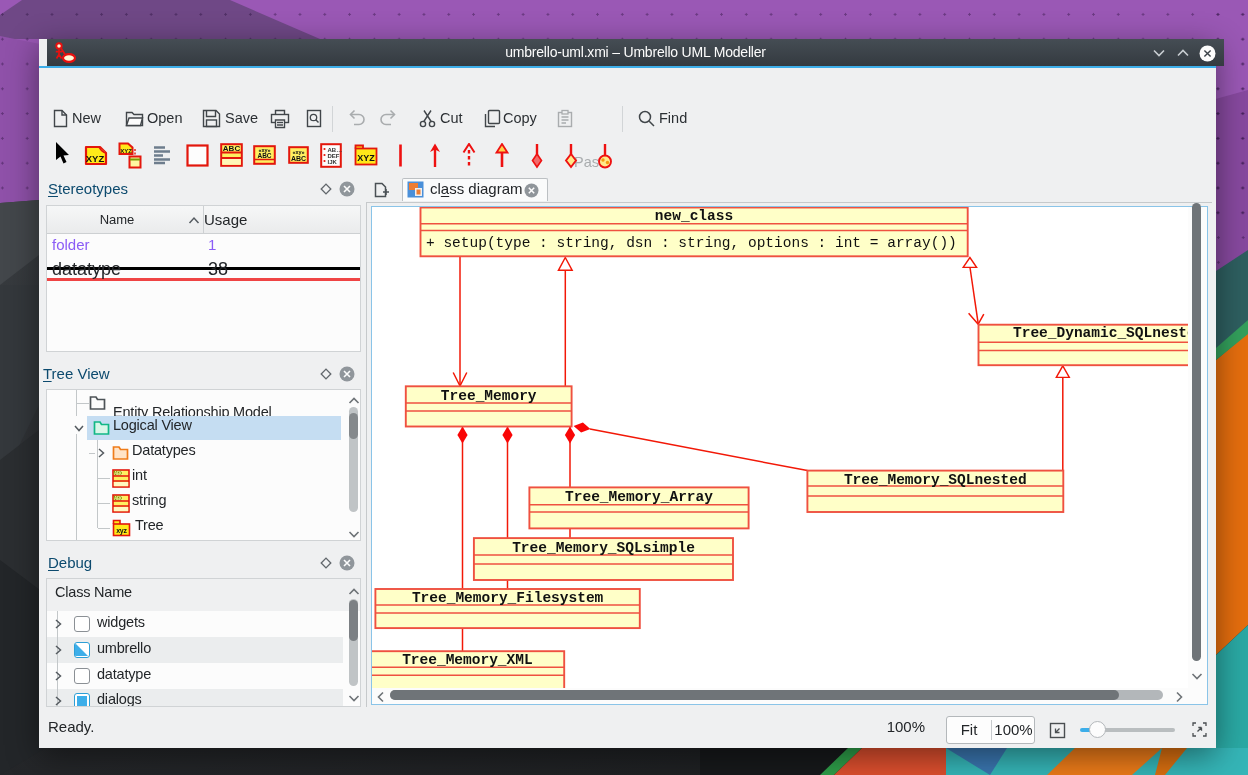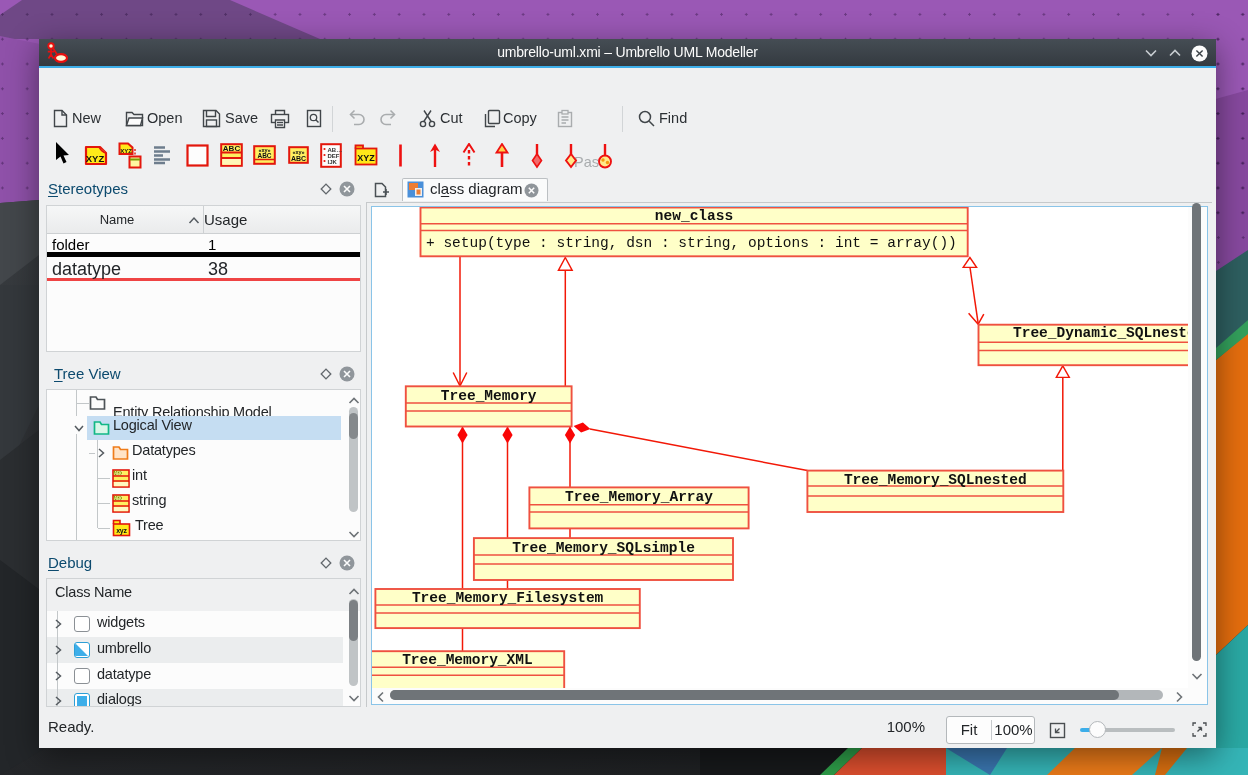--- a/index.html
+++ b/index.html
@@ -10,21 +10,21 @@
   #desktop{position:absolute;inset:0;width:1248px;height:775px;background:#9a58b5;overflow:hidden;}
   #dots,#dots2{position:absolute;
     background-image:radial-gradient(circle 1.4px, rgba(30,8,50,.38) 0 1.1px, transparent 1.4px);
     background-size:24.8px 24.8px;background-position:-10px 2px;}
   #dots{left:0;top:0;width:1248px;height:216px;}
   #dots2{left:1216px;top:0;width:32px;height:271px;}
   .poly{position:absolute;}
   
   #win{position:absolute;left:39px;top:39px;width:1177px;height:709px;background:#eff0f1;
     box-shadow:0 8px 30px rgba(0,0,0,.45);z-index:10;}
-  #titlebar{position:absolute;left:0;top:0;width:1177px;height:27px;
+  #titlebar{position:absolute;left:8px;top:0;width:1177px;height:27px;
     background:linear-gradient(#454d54,#343a40);}
   #titlebar .title{position:absolute;left:0;right:0;top:0;height:27px;line-height:27px;
     text-align:center;color:#fcfcfc;font-size:14px;letter-spacing:-0.2px;}
   #blueline{position:absolute;left:0;top:27px;width:1177px;height:2px;background:#3daee9;}
   #menubar{position:absolute;left:0;top:29px;width:1177px;height:31px;background:#eff0f1;}
   .menu{position:absolute;top:0;height:31px;line-height:32px;color:#2b2f33;font-size:14.5px;letter-spacing:-0.3px;}
   .menu u{text-decoration-thickness:1px;text-underline-offset:2px;}
   
   #tb1{position:absolute;left:0;top:60px;width:1177px;height:40px;}
   .t1lab{position:absolute;top:11px;font-size:14.5px;color:#2b2f33;}
@@ -271,31 +271,31 @@
         <path d="M5 5 L11 11 M11 5 L5 11" stroke="#fcfcfc" stroke-width="1.6"></path>
       </svg>
     <div class="panel" style="left:7px;top:166px;width:315px;height:147px">
       <div class="abs" style="left:0;top:0;width:313px;height:28px;background:linear-gradient(#f6f7f7,#eaebec);border-bottom:1px solid #cdd0d2"></div>
       <div class="abs" style="left:156px;top:0;width:1px;height:28px;background:#cdd0d2"></div>
       <div class="abs" style="left:0;top:0;width:140px;height:28px;line-height:28px;text-align:center;font-size:13px;color:#232629">Name</div>
       <svg class="abs" style="left:141px;top:10px" width="12" height="9" viewBox="0 0 12 9">
           <path d="M1.5 7 L6 2 L10.5 7" fill="none" stroke="#555b60" stroke-width="1.5"></path>
         </svg>
       <div class="abs" style="left:157px;top:0;width:156px;height:28px;line-height:28px;font-size:15px;color:#232629">Usage</div>
-      <div class="abs" style="left:0;top:28px;width:313px;height:23px;border-bottom:5px solid #000000;font-size:15px;color:#000000">
+      <div class="abs" style="left:0;top:28px;width:313px;height:36px;border-bottom:3px solid #000000;font-size:15px;color:#8b5cf6">
           <span class="abs" style="left:5px;top:2px">folder</span>
           <span class="abs" style="left:161px;top:2px">1</span>
         </div>
       <div class="abs" style="left:0;top:52px;width:313px;height:23px;border-bottom:3px solid #ef4444;font-size:18px;color:#232629">
           <span class="abs" style="left:5px;top:1px">datatype</span>
           <span class="abs" style="left:161px;top:1px">38</span>
         </div>
     </div>
 
-    <div class="dockTitle" style="left:15px;top:326px"><u>T</u>ree View</div>
+    <div class="dockTitle" style="left:4px;top:326px"><u>T</u>ree View</div>
     <svg class="abs" style="left:281px;top:329px" width="12" height="12" viewBox="0 0 12 12">
         <rect x="2.6" y="2.6" width="6.8" height="6.8" fill="none" stroke="#60666b" stroke-width="1.3" transform="rotate(45 6 6)"></rect>
       </svg>
     <svg class="abs" style="left:300px;top:327px" width="16" height="16" viewBox="0 0 16 16">
         <circle cx="8" cy="8" r="7.5" fill="#90969b"></circle>
         <path d="M5 5 L11 11 M11 5 L5 11" stroke="#fcfcfc" stroke-width="1.6"></path>
       </svg>
     <div class="panel" style="left:7px;top:350px;width:315px;height:152px;font-size:14.5px;letter-spacing:-0.2px;color:#232629">
 
       <div class="abs" style="left:29px;top:0;width:1px;height:26px;background:#c3c7c9"></div>

